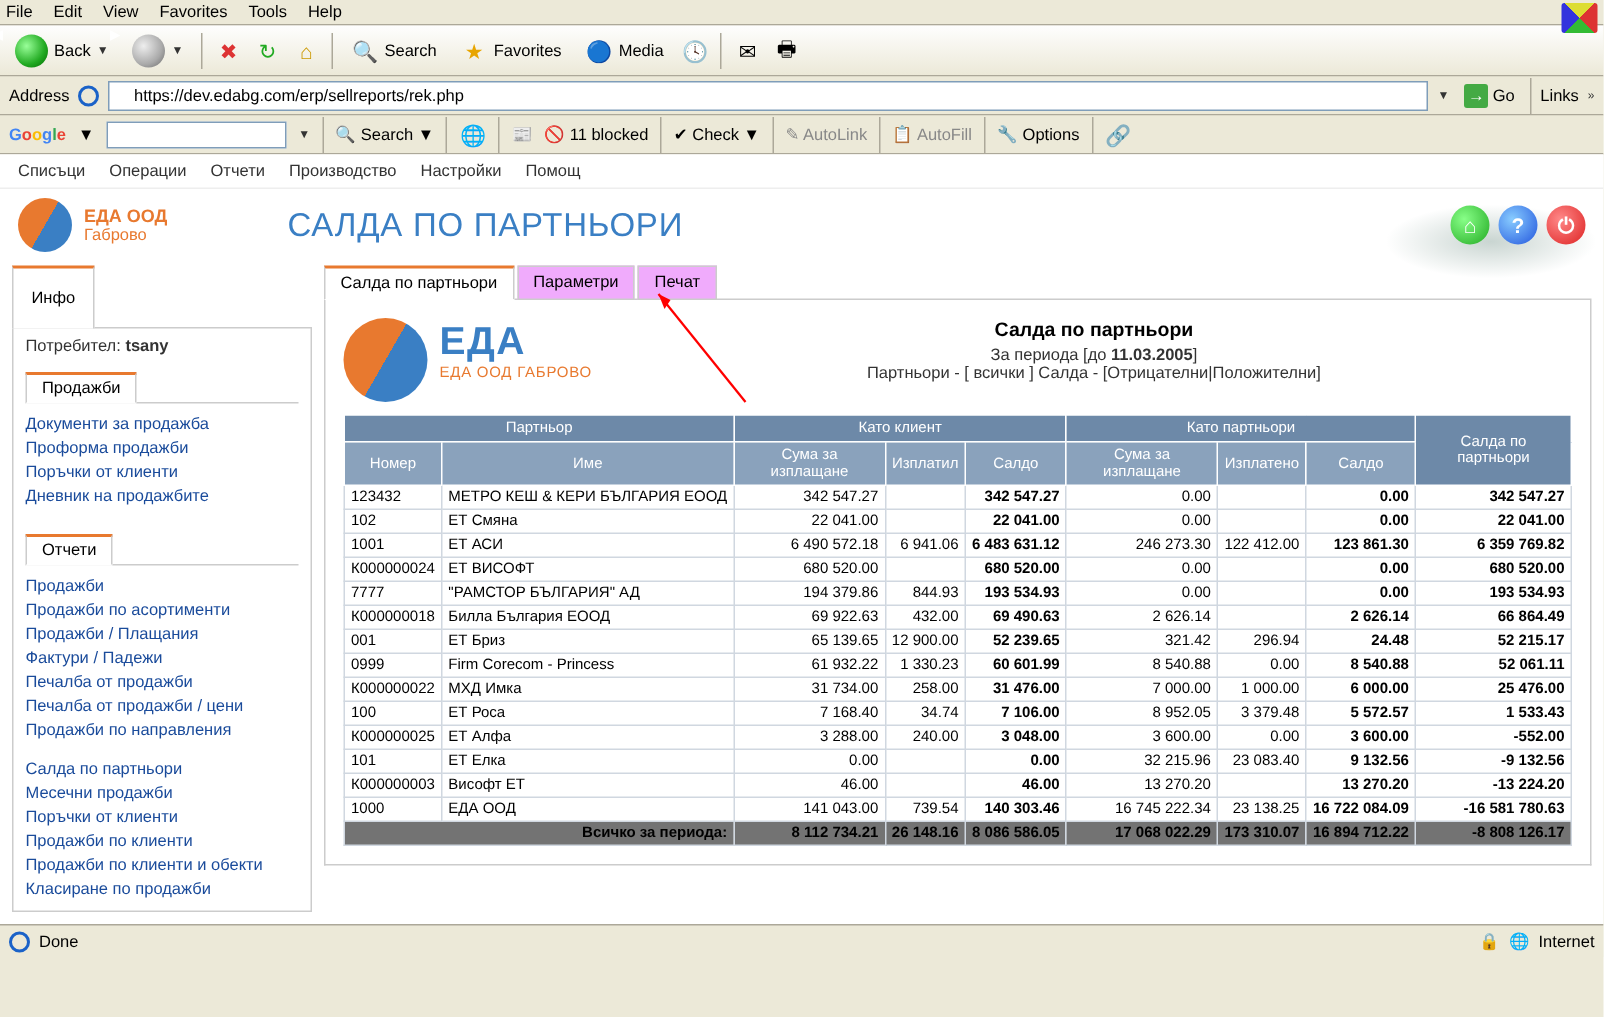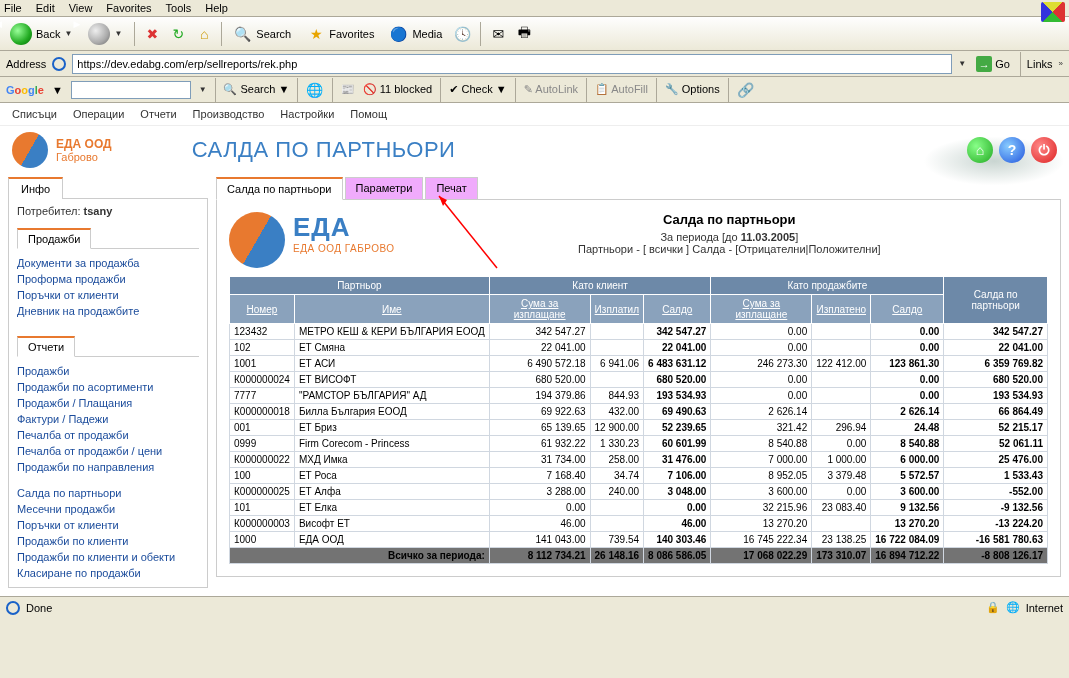--- a/index.html
+++ b/index.html
@@ -16,21 +16,21 @@
   .ball { width: 22px; height: 22px; border-radius: 50%; display:inline-block; }
   .ball.green { background: radial-gradient(circle at 35% 35%, #9f9, #2a2 60%, #060); }
   .ball.grey { background: radial-gradient(circle at 35% 35%, #eee, #aaa 60%, #666); }
   .arrow-left::after { content:"◀"; color:#fff; font-size:9px; position:relative; left:-15px; top:-6px;}
   .arrow-right::after { content:"▶"; color:#fff; font-size:9px; position:relative; left:-15px; top:-6px;}
   .sep { width:1px; height:24px; background:#aca899; }
   .tb-icon { width:18px; height:18px; display:inline-flex; align-items:center; justify-content:center; font-size:14px;}
   .dd { font-size:8px; color:#333; }
   
   .addressbar { background:#ece9d8; padding:3px 6px; display:flex; align-items:center; gap:6px; border-bottom:1px solid #aca899; height:26px;}
-  .addressbar input { flex:1; border:1px solid #7f9db9; padding:2px 4px; font-size:11px; height:20px; background:#fff;}
+  .addressbar input { flex:1; border:1px solid #7f9db9; padding:2px 16px; font-size:11px; height:20px; background:#fff;}
   .go-btn { display:inline-flex; align-items:center; gap:3px; padding:1px 4px;}
   .go-icon { width:16px;height:16px;background:#4a4;border-radius:2px;display:inline-flex;align-items:center;justify-content:center;color:#fff;font-size:11px;}
   
   .googlebar { background:#ece9d8; padding:3px 6px; display:flex; align-items:center; gap:8px; border-bottom:1px solid #aca899; height:26px;}
   .googlebar input {border:1px solid #7f9db9; padding:1px 3px; width:120px; height:18px;}
   .glabel { font-weight:bold; }
   .g-blue{color:#4285f4}.g-red{color:#ea4335}.g-yel{color:#fbbc05}.g-grn{color:#34a853}
   
   
   .app { background:#fff; position:relative; }
@@ -47,21 +47,21 @@
   .round-btns { margin-left:auto; display:flex; gap:6px; z-index:2;}
   .round { width:26px;height:26px;border-radius:50%;display:flex;align-items:center;justify-content:center;color:#fff;font-weight:bold;font-size:14px;}
   .round.home{background:radial-gradient(circle at 35% 35%,#8f8,#2a2);} 
   .round.help{background:radial-gradient(circle at 35% 35%,#8cf,#25d);} 
   .round.power{background:radial-gradient(circle at 35% 35%,#f88,#d22);} 
   
   .content-row { display:flex; gap:8px; padding:0 8px 8px;}
   
   
   .sidebar { width:200px; flex-shrink:0;}
-  .side-tab { display:inline-block; border:1px solid #ccc; border-bottom:none; padding:4px 12px; background:#fff; position:relative; top:1px; font-size:11px; border-top:2px solid #e8792f;}
+  .side-tab { display:inline-block; border:1px solid #ccc; border-bottom:none; padding:14px 12px; background:#fff; position:relative; top:1px; font-size:11px; border-top:2px solid #e8792f;}
   .side-panel { border:1px solid #ccc; padding:6px 8px; background:#fff;}
   .side-panel .user { color:#333; margin-bottom:4px;}
   .side-section-tab { display:inline-block; border:1px solid #ccc; border-bottom:1px solid #fff; padding:3px 10px; margin-top:6px; background:#fff; font-size:11px; position:relative; top:1px; border-top:2px solid #e8792f;}
   .side-hr { border:none; border-top:1px solid #ccc; margin-bottom:6px;}
   .side-panel a { display:block; color:#1a4b9b; text-decoration:none; padding:2px 0; font-size:11px;}
   .side-gap { height:10px;}
   
   
   .main { flex:1; }
   .tabs { display:flex; gap:2px; border-bottom:1px solid #ccc;}
@@ -76,21 +76,21 @@
   .report-logo .txt .t2{color:#e8792f;font-size:10px;letter-spacing:0.5px;}
   .report-meta { flex:1; text-align:center;}
   .report-meta .rt{font-weight:bold;font-size:13px;margin-bottom:4px;}
   .report-meta .rp{font-size:11px;color:#333;}
   
   .red-arrow { position:absolute; pointer-events:none; z-index:50;}
   
   
   table.data { border-collapse:collapse; width:100%; font-size:10px;}
   table.data th { background:#6d89a8; color:#fff; border:1px solid #fff; padding:3px 4px; font-weight:normal; text-align:center;}
-  table.data th.sub { background:#8aa2bc;text-decoration:underline;}
+  table.data th.sub { background:#8aa2bc;}
   table.data td { border:1px solid #d0d7e0; padding:2px 4px; white-space:nowrap;}
   table.data td.num { text-align:right;}
   table.data td.name { text-align:left;}
   table.data td.bold { font-weight:bold;}
   table.data tr.total td { background:#737373; font-weight:bold;}
   
   
   .statusbar { background:#ece9d8; border-top:1px solid #aca899; padding:2px 6px; display:flex; align-items:center; gap:6px; height:22px;}
   .statusbar .spacer{flex:1;}
   .lock{color:#b8860b;}
@@ -264,21 +264,21 @@
             <div class="rp"><span>За периода [до </span><b>11.03.2005</b><span>]</span></div>
             <div class="rp">Партньори - [ всички ] Салда - [Отрицателни|Положителни]</div>
           </div>
         </div>
 
         <table class="data">
           <thead>
             <tr>
               <th colspan="2">Партньор</th>
               <th colspan="3">Като клиент</th>
-              <th colspan="3">Като продажбите</th>
+              <th colspan="3">Като партньори</th>
               <th rowspan="2">Салда по партньори</th>
             </tr>
             <tr>
               <th class="sub">Номер</th>
               <th class="sub">Име</th>
               <th class="sub">Сума за изплащане</th>
               <th class="sub">Изплатил</th>
               <th class="sub">Салдо</th>
               <th class="sub">Сума за изплащане</th>
               <th class="sub">Изплатено</th>

